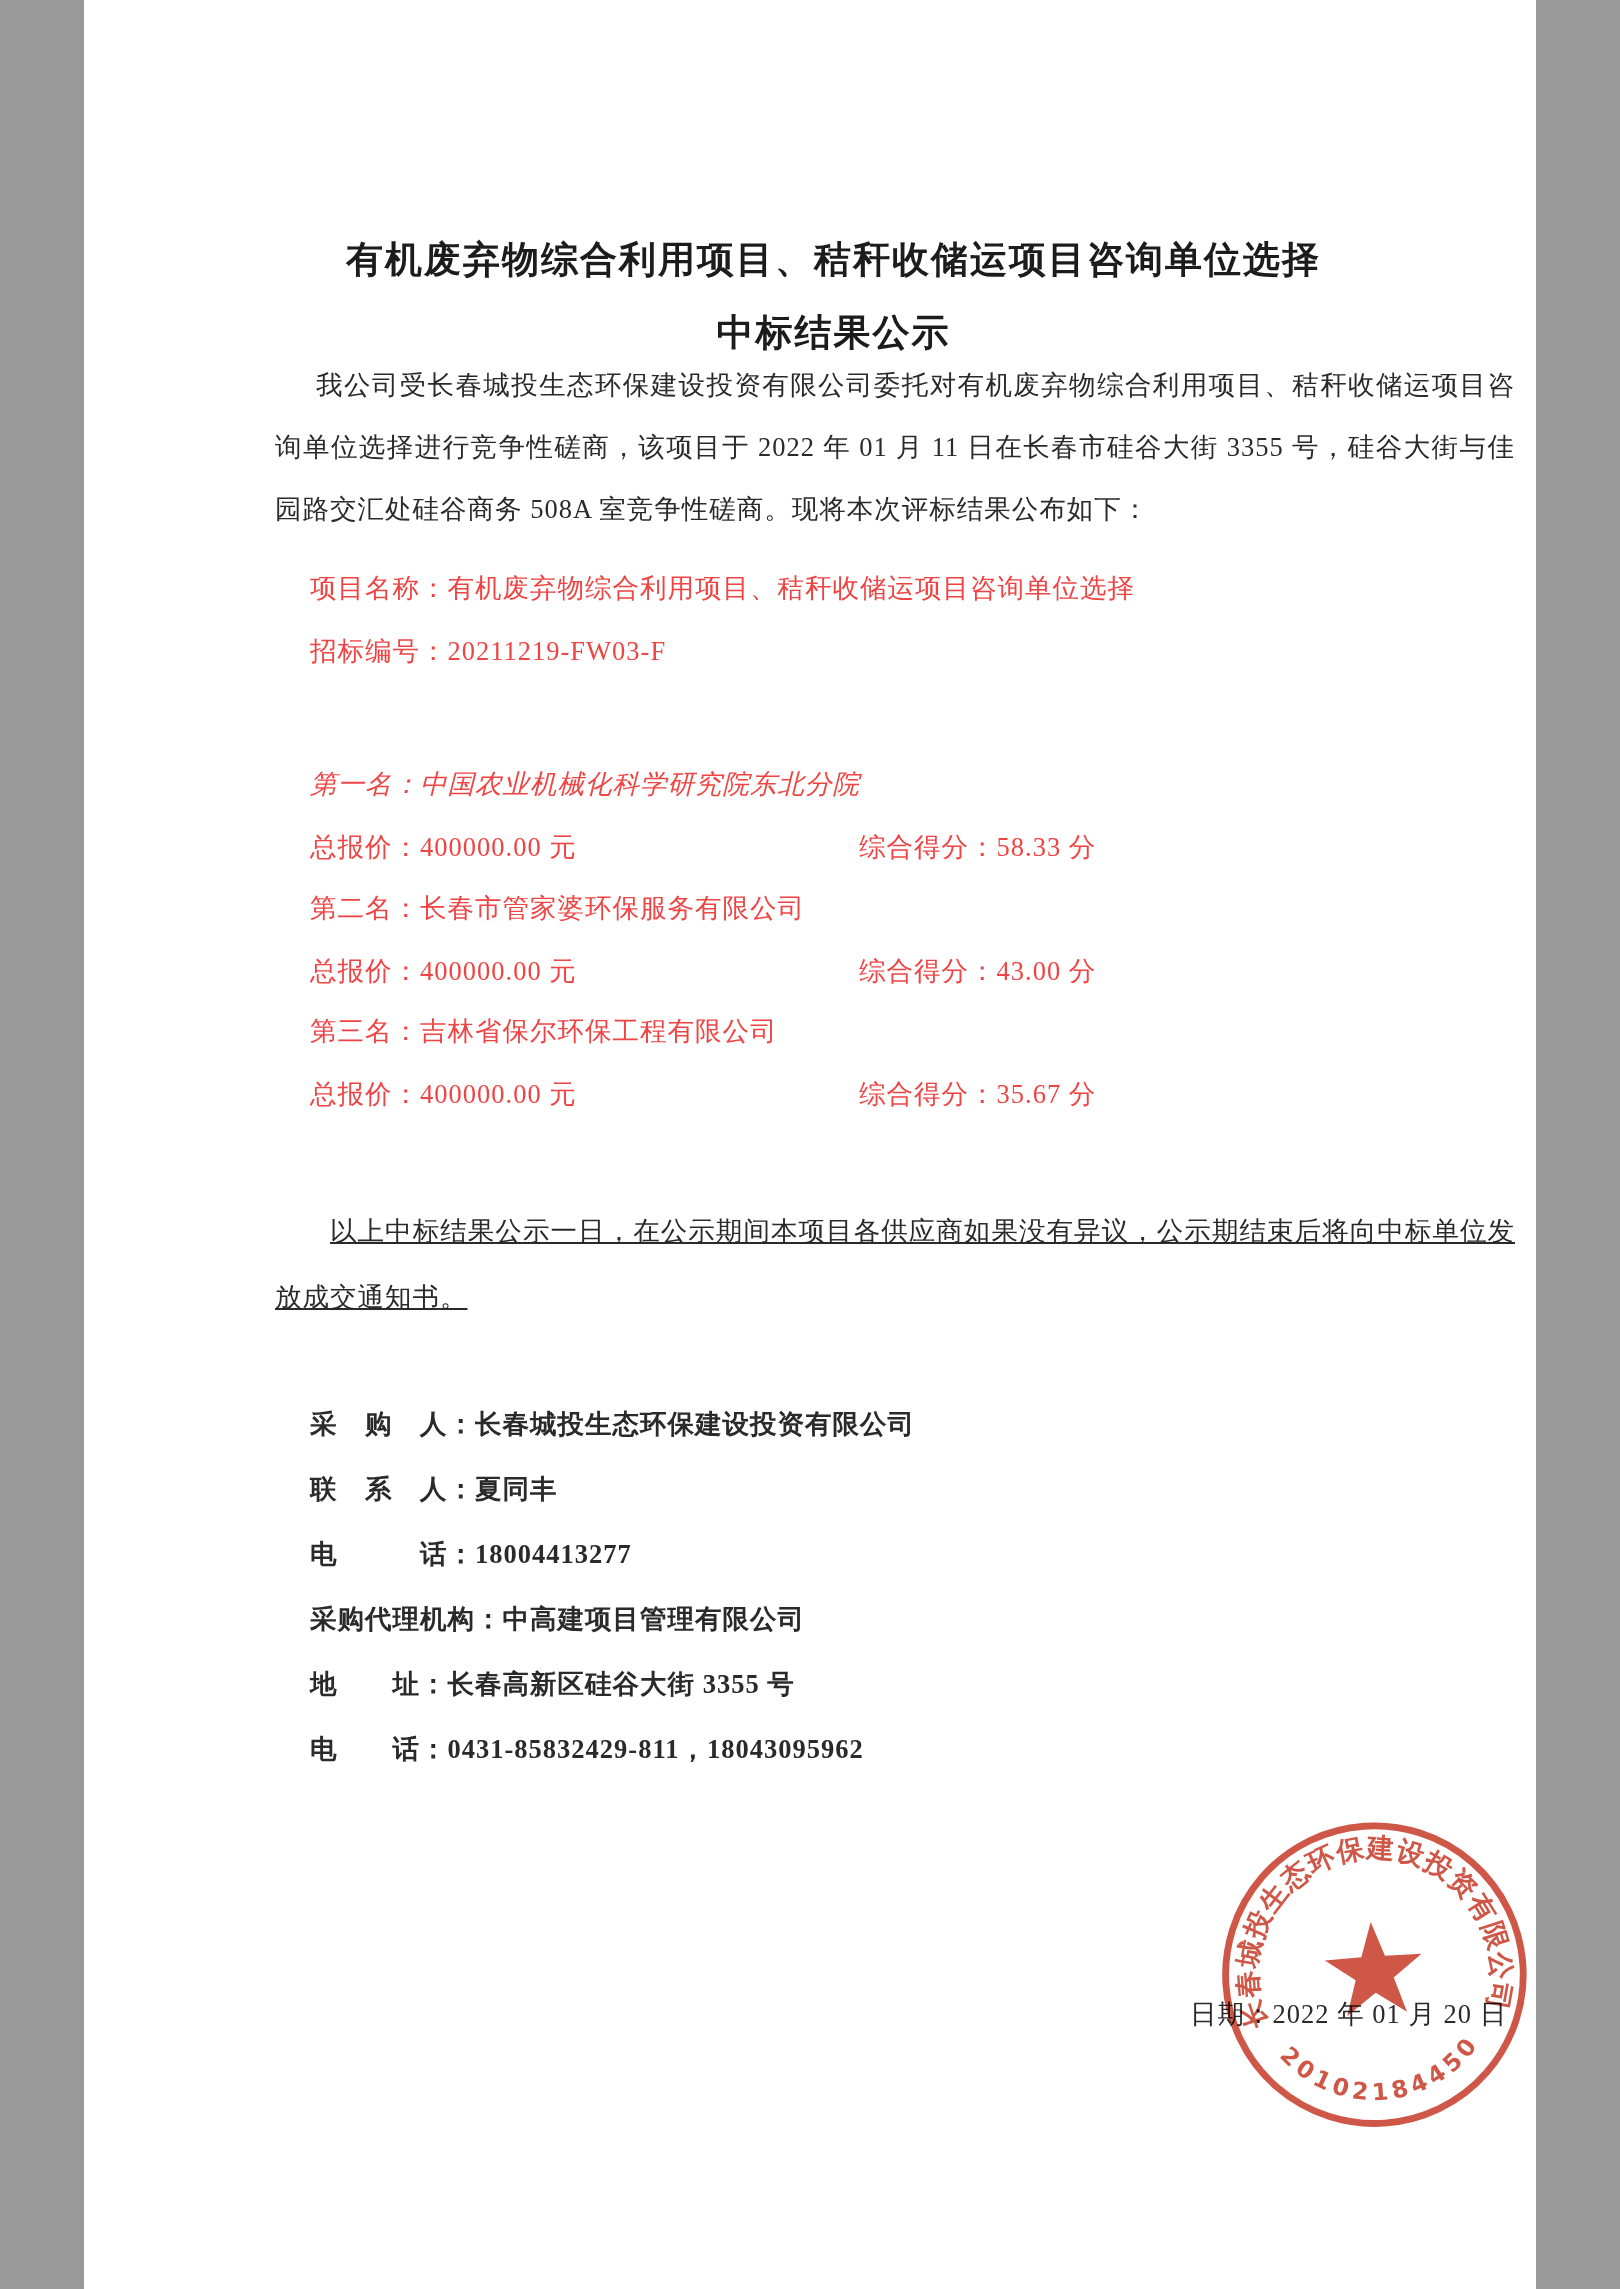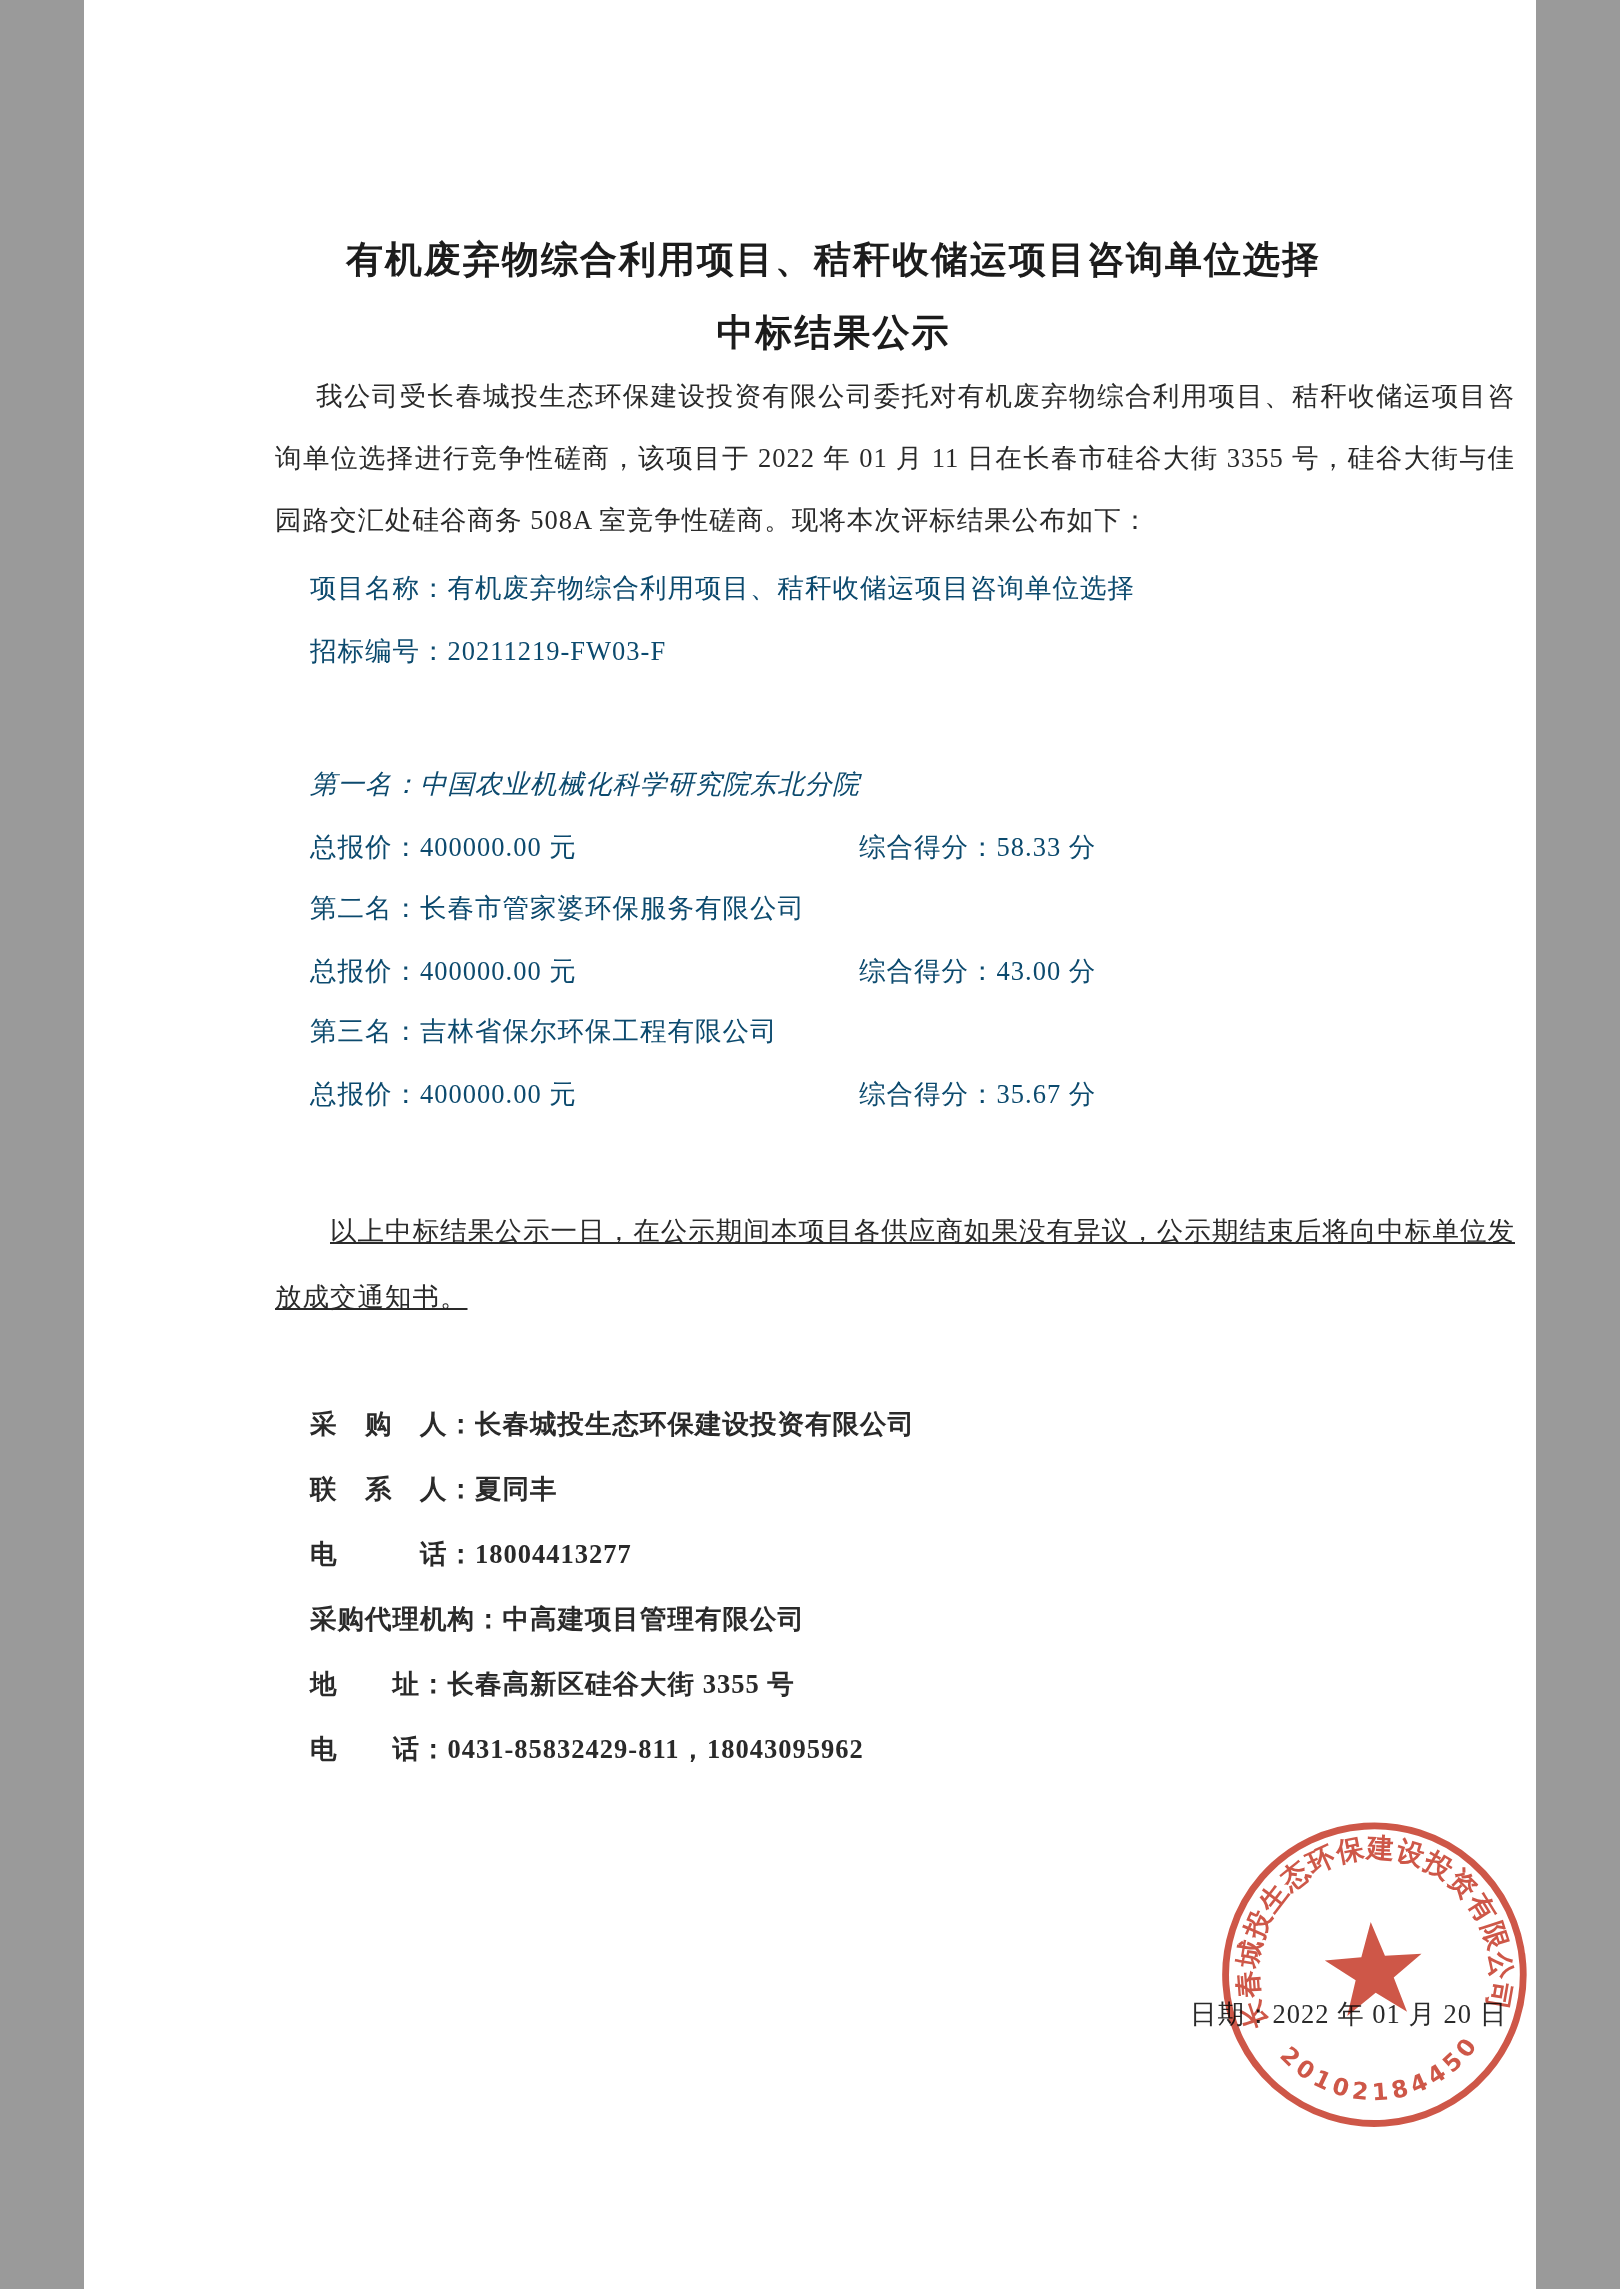--- a/index.html
+++ b/index.html
@@ -33,31 +33,31 @@
   .body-text {
     position: absolute;
     left: 191px;
     width: 1240px;
     font-size: 26.5px;
     line-height: 62px;
     letter-spacing: 1px;
     text-align: justify;
     color: #2a2a2a;
   }
-  .intro { top: 365px; text-indent: 41px; }
+  .intro { top: 354px; text-indent: 41px; }
   .notice { top: 1198px; line-height: 66px; text-indent: 55px; text-decoration: underline; }
   .line {
     position: absolute;
     left: 191px;
     width: 1240px;
     padding-left: 35px;
     box-sizing: border-box;
     font-size: 26.5px;
     letter-spacing: 1px;
-    color: #0c4a6e;
+    color: #ef4444;
     white-space: nowrap;
   }
   .meta-project { top: 570px; }
   .meta-tender  { top: 633px; }
   .rank-name-1  { top: 766px; font-style: italic; }
   .price-row-1  { top: 829px; }
   .rank-name-2  { top: 890px; }
   .price-row-2  { top: 953px; }
   .rank-name-3  { top: 1013px; }
   .price-row-3  { top: 1076px; }

